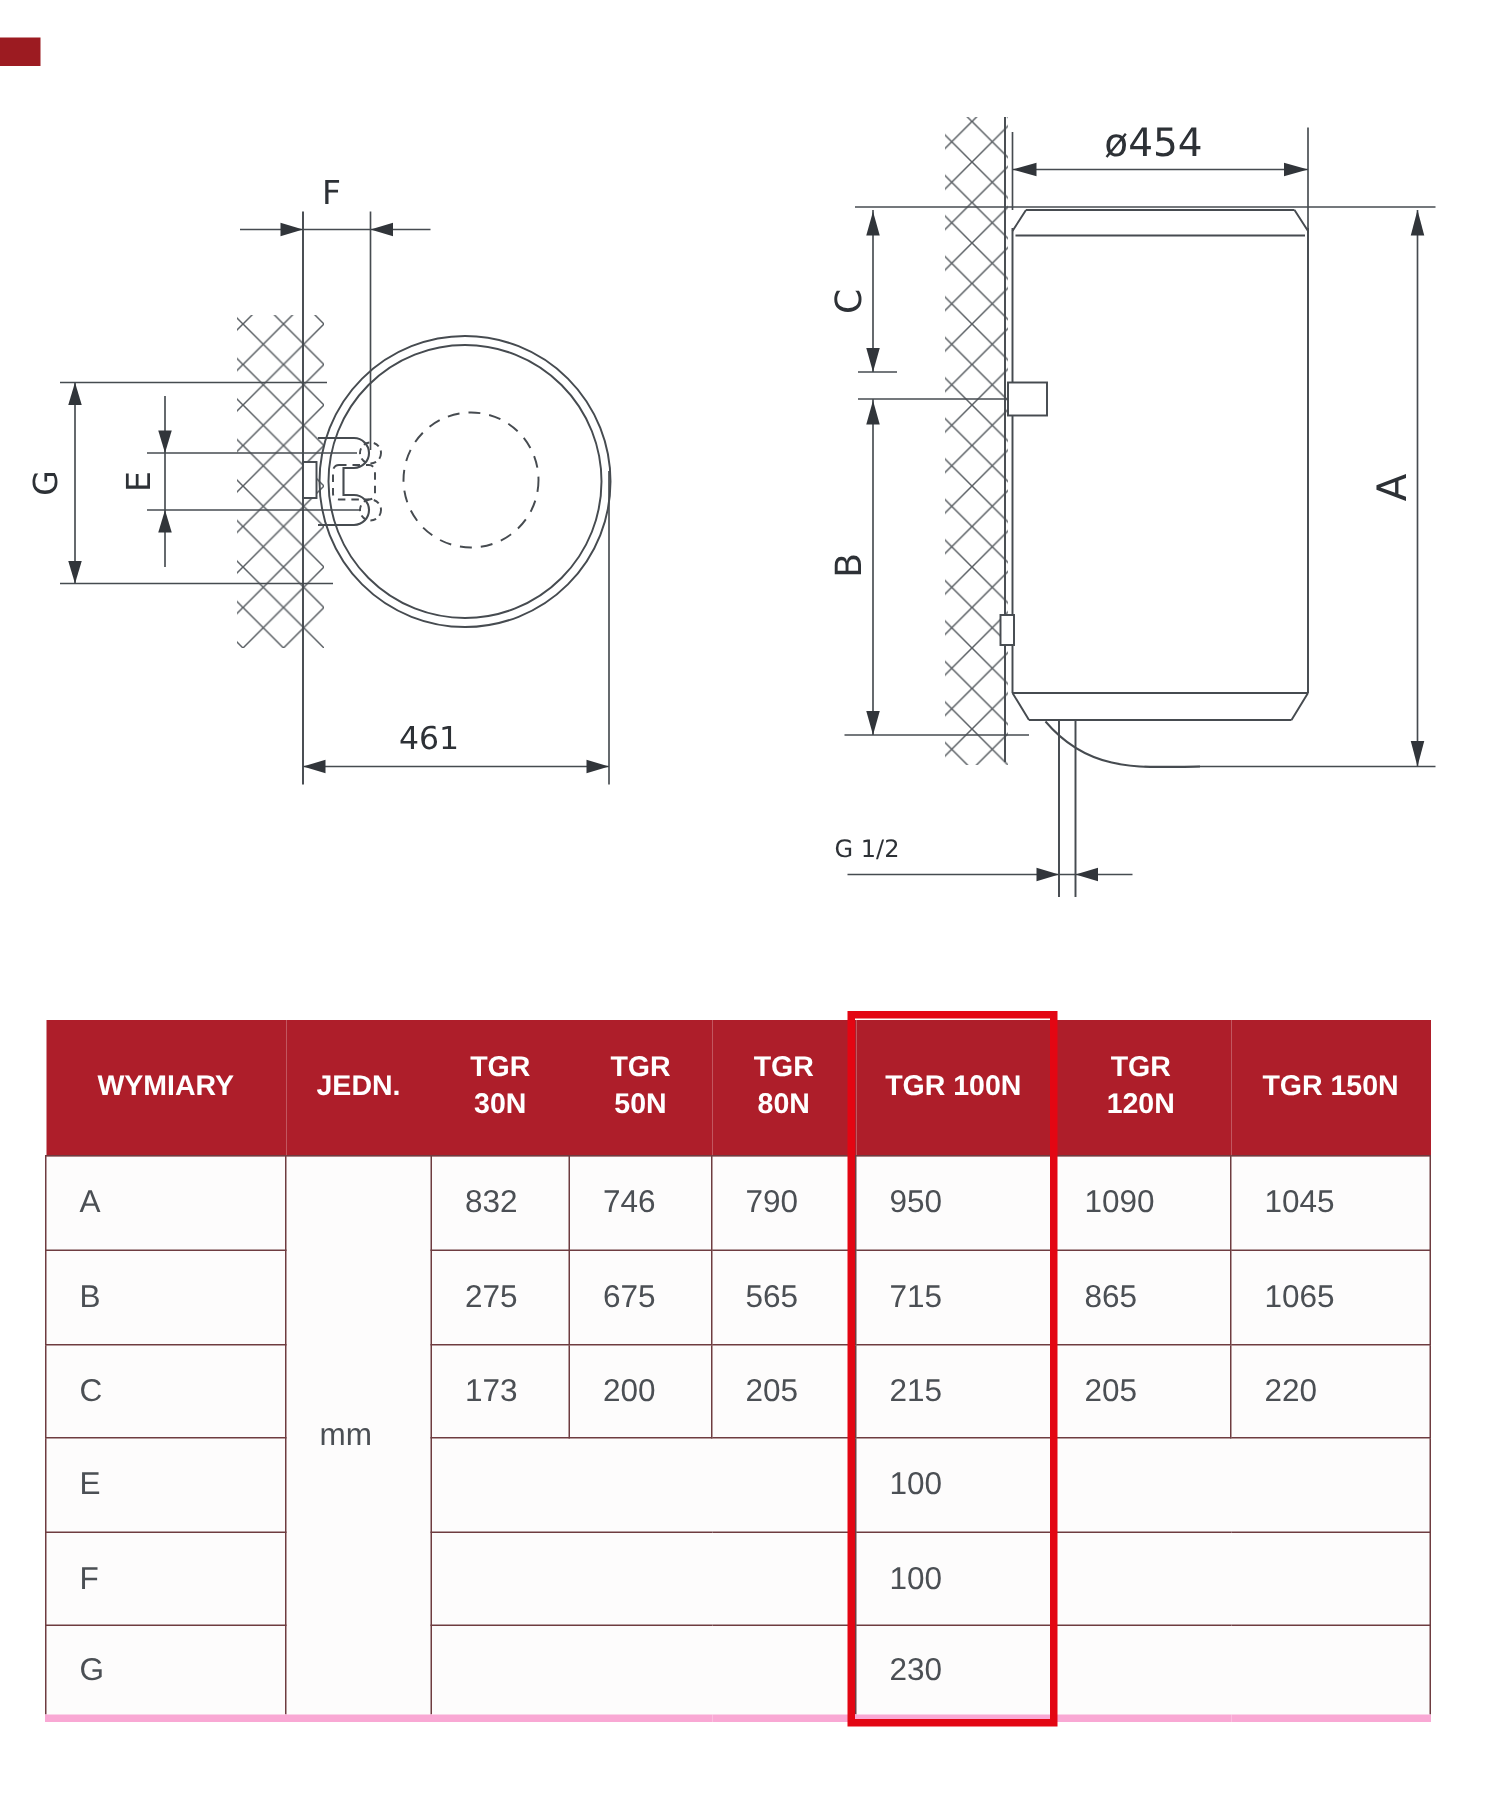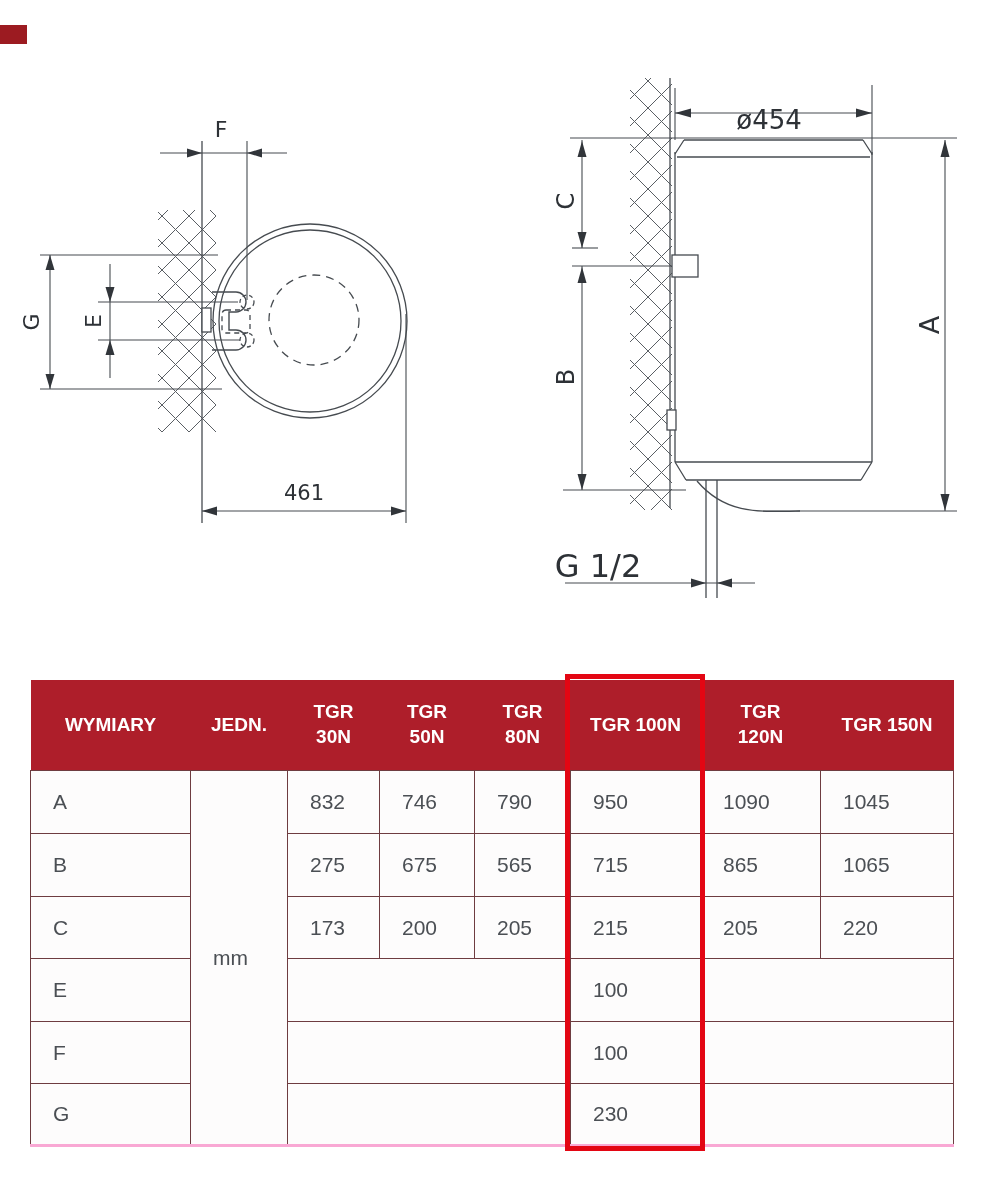--- a/index.html
+++ b/index.html
@@ -10,21 +10,21 @@
   
   #drawings{position:absolute;left:0;top:0;width:1008px;height:660px;}
   #drawings svg{position:absolute;left:0;top:0;}
   .dim-label{position:absolute;color:#2d3136;font-family:"DejaVu Sans",sans-serif;
              transform:translate(-50%,-50%);white-space:nowrap;line-height:1;}
   .dim-label.rot{transform:translate(-50%,-50%) rotate(-90deg);}
 
   
   #table-wrap{position:absolute;left:30px;top:680px;width:923px;}
   table.dims{border-collapse:collapse;table-layout:fixed;width:923px;
-             border-bottom:3px solid #f9a8d4;}
+             border-bottom:5px solid #f9a8d4;}
   table.dims th{background:#ae1e2a;color:#ffffff;font-weight:bold;font-size:19px;
                 text-align:center;vertical-align:middle;border:none;height:90px;padding:0;}
   table.dims th.wrap span{display:inline-block;max-width:60px;line-height:1.3;}
   table.dims td{border:1.5px solid #6e3c40;background:#fdfcfc;color:#4b4f54;
                 font-size:21px;vertical-align:middle;padding:0 0 0 22px;text-align:left;}
   td.dim-col{padding-left:16px;color:#45494e;}
   td.unit-col{text-align:center;padding:0;}
   #hl-frame{position:absolute;left:535px;top:-6px;width:140px;height:477px;
             border:5px solid #e30613;box-sizing:border-box;pointer-events:none;}
 </style>
@@ -150,27 +150,27 @@
           <path d="M565,583 H755"></path>
           <polygon points="706,583 691,578.5 691,587.5" fill="#31353a" stroke="none"></polygon>
           <polygon points="717,583 732,578.5 732,587.5" fill="#31353a" stroke="none"></polygon>
         </g>
       </g>
     </svg>
 
     <span class="dim-label" style="left:221px;top:130px;font-size:22px;">F</span>
     <span class="dim-label rot" style="left:32px;top:322px;font-size:22px;">G</span>
     <span class="dim-label rot" style="left:94px;top:321px;font-size:22px;">E</span>
-    <span class="dim-label" style="left:304px;top:493px;font-size:21px;">461</span>
-
-    <span class="dim-label" style="left:769px;top:96px;font-size:26px;margin-top:24px;">ø454</span>
+    <span class="dim-label" style="left:286px;top:493px;font-size:21px;">461</span>
+
+    <span class="dim-label" style="left:769px;top:96px;font-size:26px;">ø454</span>
     <span class="dim-label rot" style="left:566px;top:201px;font-size:24px;">C</span>
     <span class="dim-label rot" style="left:566px;top:377px;font-size:24px;">B</span>
     <span class="dim-label rot" style="left:929px;top:325px;font-size:27px;">A</span>
-    <span class="dim-label" style="left:598px;top:566px;font-size:32px;">G 1/2</span>
+    <span class="dim-label" style="left:578px;top:566px;font-size:16px;">G 1/2</span>
   </div>
 
   <div id="table-wrap">
     <table class="dims">
       <colgroup>
         <col style="width:160px">
           <col style="width:97px">
           <col style="width:92px">
           <col style="width:95px">
         <col style="width:96px">

